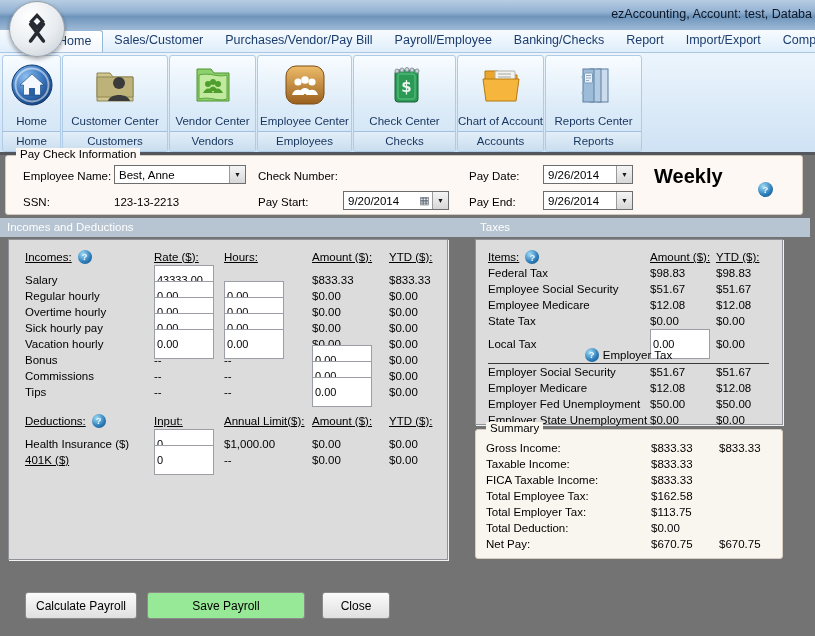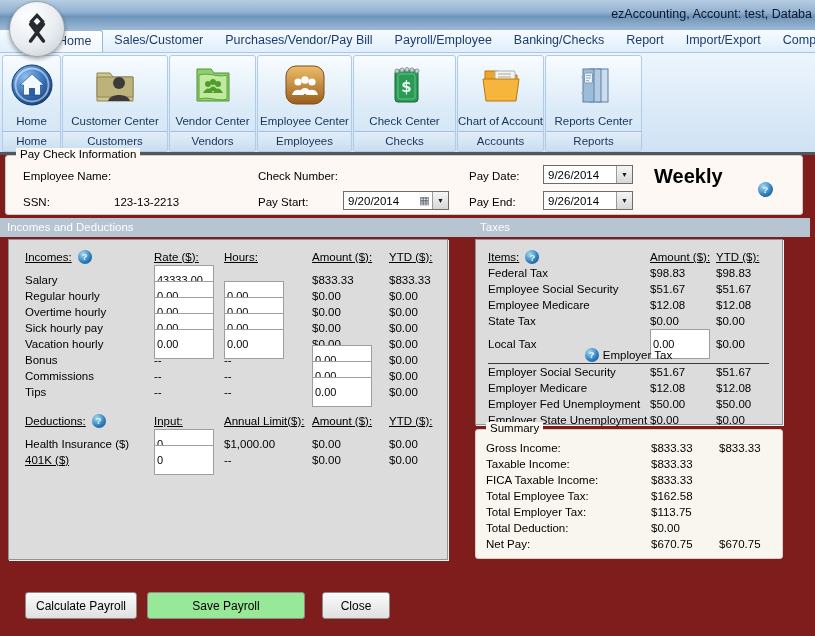--- a/index.html
+++ b/index.html
@@ -1,17 +1,17 @@
 <!DOCTYPE html>
 <html><head>
 <meta charset="utf-8">
 <style>
   html,body{margin:0;padding:0;}
   body{font-family:"Liberation Sans",sans-serif;background:#888;}
-  .window{position:relative;width:815px;height:636px;background:#7f1d1d;overflow:hidden;
+  .window{position:relative;width:815px;height:636px;background:#737373;overflow:hidden;
           font-size:11.5px;color:#000;}
 
   
   .titlebar{position:absolute;left:0;top:0;width:815px;height:30px;
     background:linear-gradient(180deg,#b7cde3 0%,#93b2d2 40%,#6f95bb 55%,#9db9d6 100%);}
   .title-text{position:absolute;right:3px;top:7px;font-size:12.5px;color:#0c1626;white-space:nowrap;}
   .app-logo{position:absolute;left:9px;top:1px;width:54px;height:54px;border-radius:50%;
     background:radial-gradient(circle at 35% 28%,#ffffff,#e8ecf0 55%,#c3cad2);
     border:1px solid #98a0a9;box-shadow:0 2px 4px rgba(0,0,0,0.35);z-index:30;
     display:flex;align-items:center;justify-content:center;}
@@ -245,20 +245,24 @@
           </svg>
         </div>
         <div class="tb-label">Reports Center</div>
         <div class="tb-sub">Reports</div>
       </div>
     </div>
 
   <div class="groupbox paycheck">
     <span class="group-label">Pay Check Information</span>
     <span class="lab" style="left:17px;top:14px;">Employee Name:</span>
+    <div class="combo" style="left:108px;top:9px;width:132px;">
+      <span class="combo-text">Best, Anne</span>
+      <span class="combo-btn"></span>
+    </div>
     <span class="lab" style="left:252px;top:14px;">Check Number:</span>
     <span class="lab" style="left:463px;top:14px;">Pay Date:</span>
     <div class="combo" style="left:537px;top:9px;width:90px;">
       <span class="combo-text">9/26/2014</span>
       <span class="combo-btn"></span>
     </div>
     <span class="weekly">Weekly</span>
 
     <span class="lab" style="left:17px;top:40px;">SSN:</span>
     <span class="val" style="left:108px;top:40px;">123-13-2213</span>

